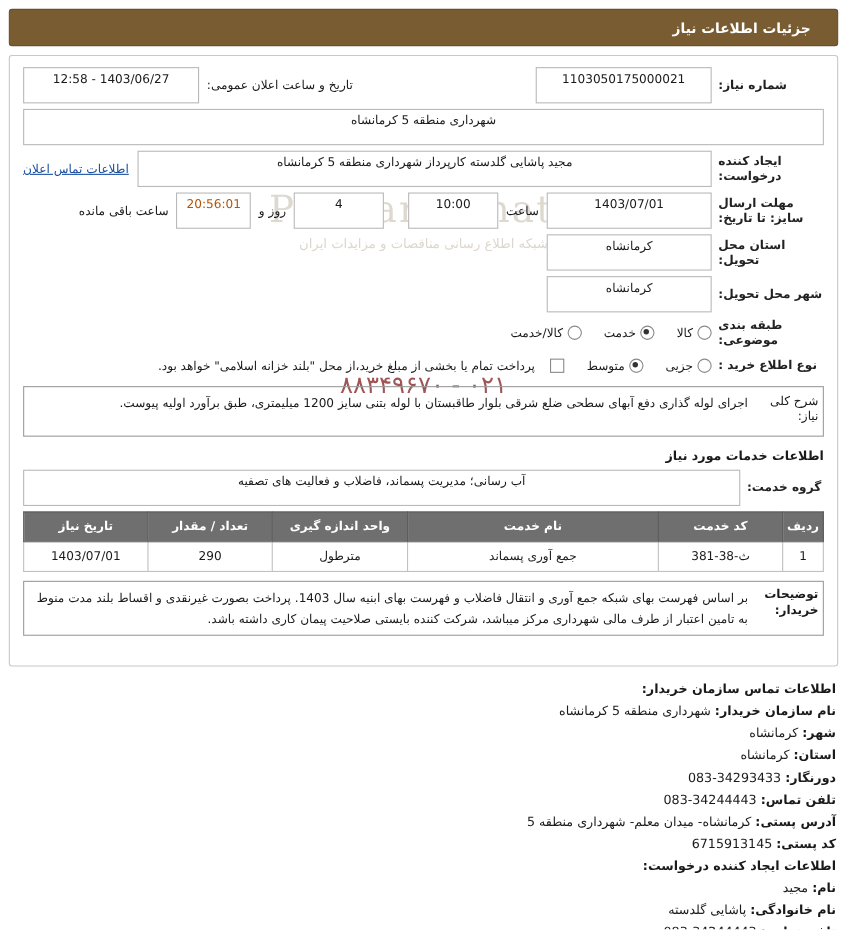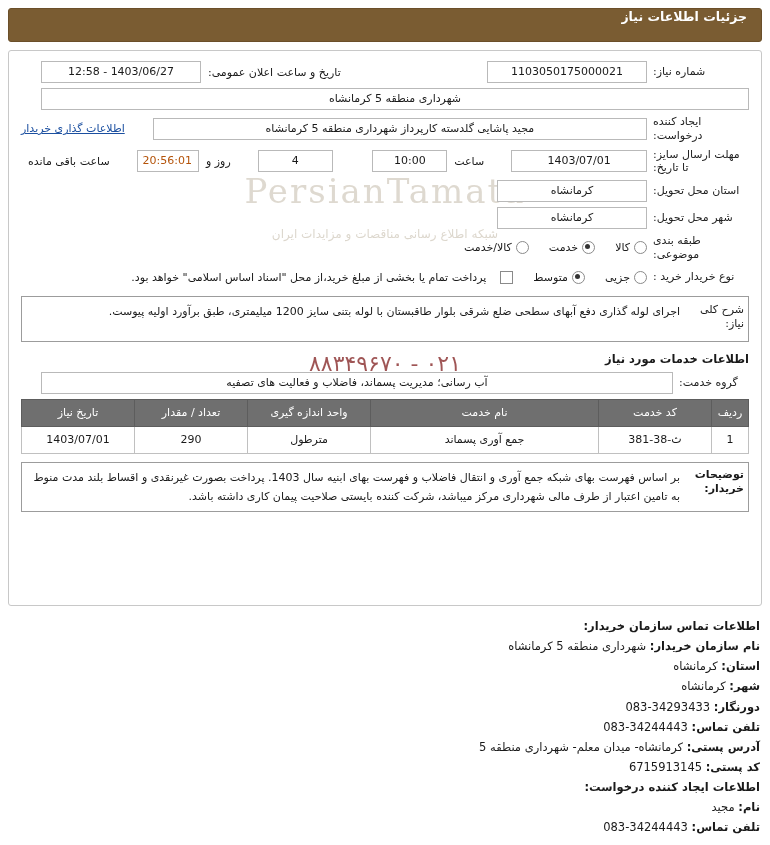--- a/index.html
+++ b/index.html
@@ -18,22 +18,23 @@
     color: #1a1a1a;
   }
   
   .titlebar {
     margin: 8px 8px 0 8px;
     height: 34px;
     background: #7a5c32;
     border: 1px solid #6b4f2a;
     border-radius: 3px;
     display: flex;
+    align-items: center;
     justify-content: flex-start;
-    padding: 0 14px;
+    padding: 0 24px;
     box-sizing: border-box;
   }
   .titlebar .title {
     color: #fff;
     font-size: 12.5px;
     font-weight: bold;
   }
   
   .card {
     margin: 8px;
@@ -58,21 +59,21 @@
   .watermark .wm-main {
     font-size: 34px;
     color: #d9d3c8;
     letter-spacing: 2px;
     font-family: "DejaVu Serif", "Liberation Serif", serif;
     opacity: .85;
   }
   .watermark .wm-sub {
     font-size: 12px;
     color: #d9d3c8;
-    margin-top: 16px;
+    margin-top: 3px;
     opacity: .9;
   }
   .watermark .wm-phone {
     font-size: 22px;
     color: #7f1d1d;
     margin-top: 110px;
     opacity: .75;
   }
   .cardinner { position: relative; z-index: 2; }
 
@@ -80,38 +81,37 @@
   .frow {
     display: flex;
     align-items: center;
     margin-bottom: 5px;
     min-height: 21px;
   }
   .flabel {
     width: 96px;
     text-align: left;
     padding-left: 6px;
-    font-weight: normal;
+    font-weight: bold;
     font-size: 11px;
     color: #222;
     flex: none;
     line-height: 1.25;
   }
   .fbox {
     border: 1px solid #b9b9b9;
     background: #fff;
-    height: 22px;
+    height: 33px;
     line-height: 19px;
     padding: 0 6px;
     box-sizing: border-box;
     text-align: center;
     font-size: 11px;
     overflow: hidden;
     white-space: nowrap;
-    margin-left: 20px;
   }
   .grow { flex: 1; }
   .inline-label {
     font-size: 11px;
     padding: 0 7px;
     white-space: nowrap;
     font-weight: normal;
   }
   .linkblue { color: #1b4fa0; font-size: 11px; padding-right: 8px; white-space: nowrap; }
 
@@ -181,21 +181,21 @@
     width: 100%;
     border-collapse: collapse;
     margin-top: 4px;
     font-size: 11px;
   }
   table.grid th {
     background: #6f6f6f;
     color: #fff;
     border: 1px solid #5d5d5d;
     height: 24px;
-    font-weight: normal;
+    font-weight: bold;
     font-size: 11px;
   }
   table.grid td {
     border: 1px solid #c0c0c0;
     height: 24px;
     text-align: center;
     background: #fff;
   }
 
   
@@ -263,21 +263,21 @@
         <div class="fbox" style="width:160px">1403/06/27 - 12:58</div>
       </div>
 
       <div class="frow">
         <div class="fbox grow">شهرداری منطقه 5 کرمانشاه</div>
       </div>
 
       <div class="frow">
         <div class="flabel">ایجاد کننده درخواست:</div>
         <div class="fbox grow">مجید پاشایی گلدسته کارپرداز شهرداری منطقه 5 کرمانشاه</div>
-        <a class="linkblue" href="#">اطلاعات گذاری خریدار</a>
+        <a class="linkblue" href="#">اطلاعات تماس اعلان</a>
       </div>
 
       <div class="frow">
         <div class="flabel">مهلت ارسال سایز: تا تاریخ:</div>
         <div class="fbox" style="width:150px">1403/07/01</div>
         <div class="inline-label">ساعت</div>
         <div class="fbox" style="width:82px">10:00</div>
         <div style="width:22px"></div>
         <div class="fbox" style="width:82px">4</div>
         <div class="inline-label">روز و</div>
@@ -307,33 +307,33 @@
             <span>خدمت</span>
           </div>
           <div class="radio-item">
             <span class="radio"></span>
             <span>کالا/خدمت</span>
           </div>
         </div>
       </div>
 
       <div class="frow">
-        <div class="flabel">نوع خریدار خرید :</div>
+        <div class="flabel">نوع اطلاع خرید :</div>
         <div class="radio-row">
           <div class="radio-item">
             <span class="radio"></span>
             <span>جزیی</span>
           </div>
           <div class="radio-item">
             <span class="radio on"></span>
             <span>متوسط</span>
           </div>
           <div class="radio-item">
             <span class="chk"></span>
-            <span class="trailing-note">پرداخت تمام یا بخشی از مبلغ خرید،از محل "اسناد اساس اسلامی" خواهد بود.</span>
+            <span class="trailing-note">پرداخت تمام یا بخشی از مبلغ خرید،از محل "بلند خزانه اسلامی" خواهد بود.</span>
           </div>
         </div>
       </div>
 
       <div class="descbox">
         <div class="desclabel">شرح کلی نیاز:</div>
         <div class="desctext">اجرای لوله گذاری دفع آبهای سطحی ضلع شرقی بلوار طاقبستان با لوله بتنی سایز 1200 میلیمتری، طبق برآورد اولیه پیوست.</div>
       </div>
 
       <div class="section-title">اطلاعات خدمات مورد نیاز</div>
@@ -375,28 +375,28 @@
   </div>
 
   <div class="contact">
     <div class="head">اطلاعات تماس سازمان خریدار:</div>
 
     <div class="line">
       <span class="k">نام سازمان خریدار:</span>
       <span>شهرداری منطقه 5 کرمانشاه</span>
     </div>
     <div class="line">
+      <span class="k">شهر:</span>
+      <span>کرمانشاه</span>
+    </div>
+    <div class="line">
       <span class="k">استان:</span>
       <span>کرمانشاه</span>
     </div>
     <div class="line">
-      <span class="k">شهر:</span>
-      <span>کرمانشاه</span>
-    </div>
-    <div class="line">
       <span class="k">دورنگار:</span>
       <span>34293433-083</span>
     </div>
     <div class="line">
       <span class="k">تلفن تماس:</span>
       <span>34244443-083</span>
     </div>
     <div class="line">
       <span class="k">آدرس پستی:</span>
       <span>کرمانشاه- میدان معلم- شهرداری منطقه 5</span>
@@ -405,18 +405,22 @@
       <span class="k">کد پستی:</span>
       <span>6715913145</span>
     </div>
 
     <div class="head">اطلاعات ایجاد کننده درخواست:</div>
     <div class="line">
       <span class="k">نام:</span>
       <span>مجید</span>
     </div>
     <div class="line">
+      <span class="k">نام خانوادگی:</span>
+      <span>پاشایی گلدسته</span>
+    </div>
+    <div class="line">
       <span class="k">تلفن تماس:</span>
       <span>34244443-083</span>
     </div>
   </div>
 
 </div>
 
 </body></html>

